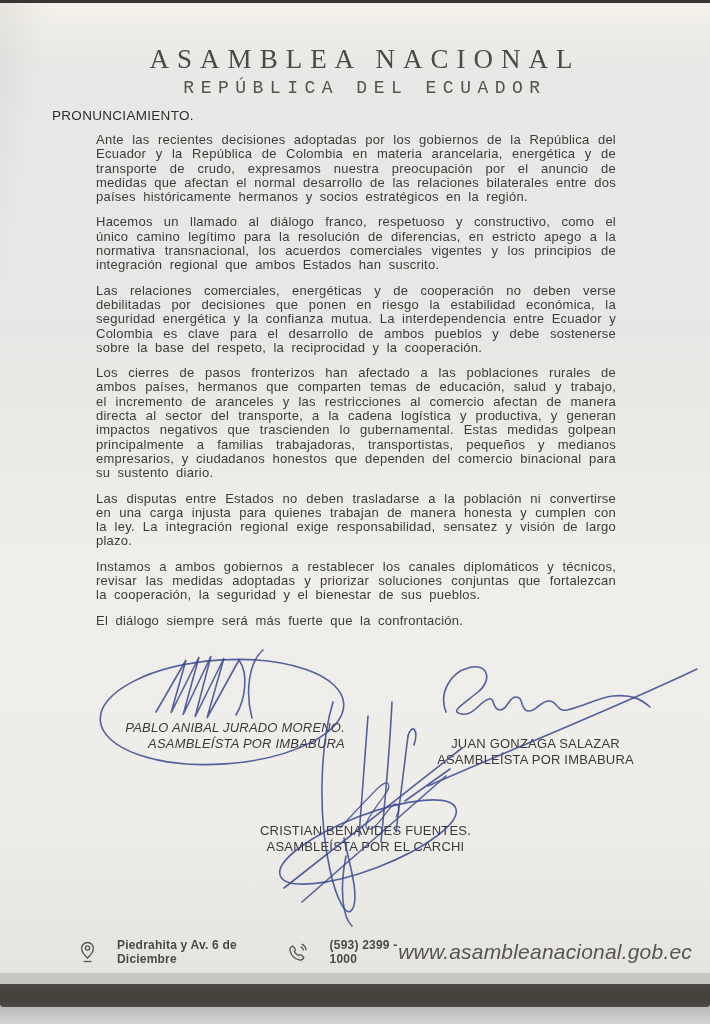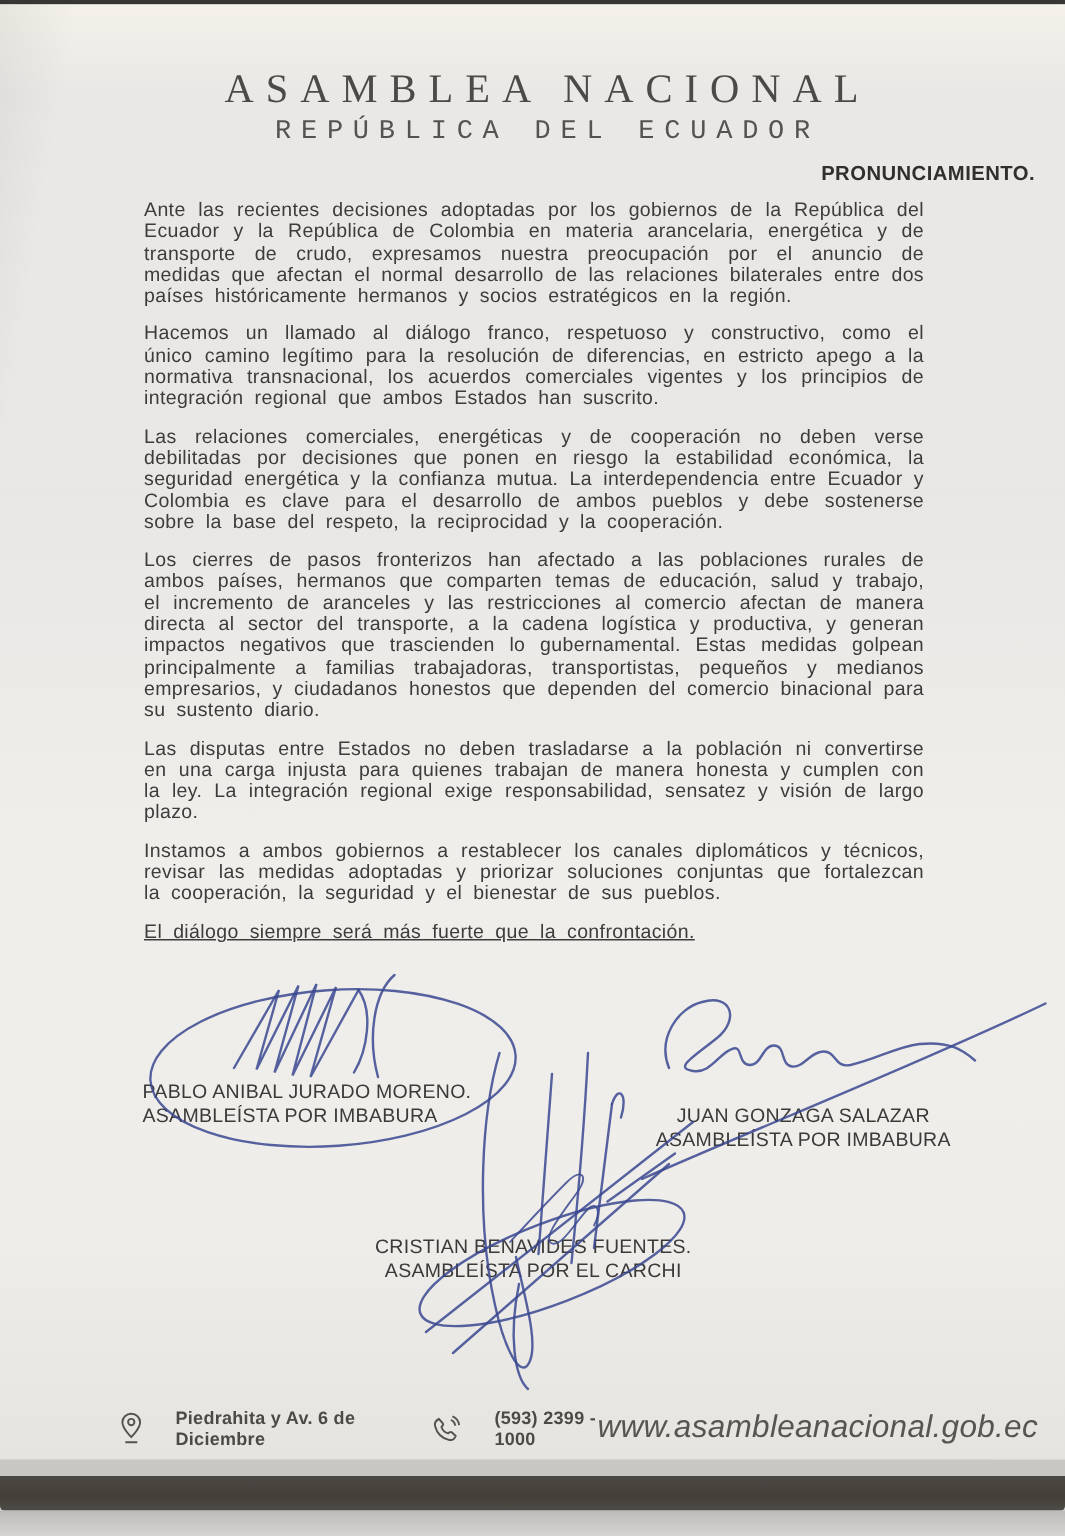--- a/index.html
+++ b/index.html
@@ -23,36 +23,36 @@
   .org-name {
     font-family:"Liberation Serif", serif; font-size:27px; letter-spacing:8px;
     color:#4c4a47; font-weight:500; white-space:nowrap;
   }
   .org-sub {
     font-family:Liberation Mono, monospace; font-size:18px; letter-spacing:6.5px;
     color:#55534f; margin-top:3px; white-space:nowrap;
   }
 
   .doc-title {
-    position:absolute; top:108px; left:40px; width:650px; text-align:right;
-    font-size:13.5px; font-weight:bold; color:#302f2d; letter-spacing:0.3px;
+    position:absolute; top:108px; left:52px; width:650px; text-align:left;
+    font-size:13.5px; font-weight:normal; color:#302f2d; letter-spacing:0.3px;
   }
 
   .body-text {
     position:absolute; top:133px; left:96px; width:520px;
     font-size:13px; line-height:14.3px; color:#3d3c3a;
     text-align:justify; letter-spacing:0.25px; word-spacing:3.5px;
   }
   .body-text p { margin-bottom:11px; }
-  .body-text p:last-child { margin-bottom:0;text-decoration:underline; }
+  .body-text p:last-child { margin-bottom:0; }
 
   .sig-block { position:absolute; font-size:13px; line-height:16px; color:#3b3a38; letter-spacing:0.2px; }
-  .sig-left   { left:95px;  top:720px; width:250px; text-align:left; }
+  .sig-left   { left:95px;  top:720px; width:250px; text-align:right;font-style:italic; }
   .sig-right  { left:418px; top:736px; width:235px; text-align:center; }
-  .sig-center { left:238px; top:823px; width:235px; text-align:center; }
+  .sig-center { left:248px; top:823px; width:235px; text-align:center; }
 
   .ink-overlay { position:absolute; top:0; left:0; width:710px; height:1024px; pointer-events:none; }
   .ink-overlay path, .ink-overlay ellipse { fill:none; stroke:#3a4890; stroke-width:1.6; stroke-linecap:round; opacity:0.85; }
   .ink-overlay .thin { stroke-width:1.2; }
 
   .footer {
     position:absolute; top:936px; left:80px; width:612px; height:32px;
     display:flex; align-items:center;
   }
   .footer-item { display:flex; align-items:center; gap:22px; }

